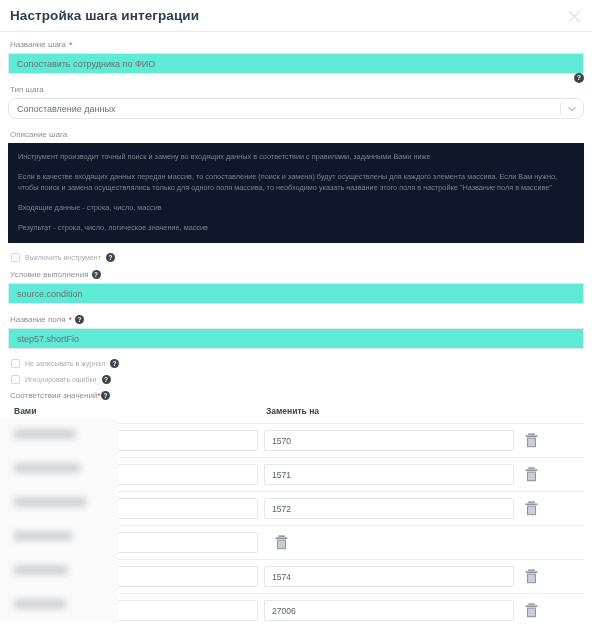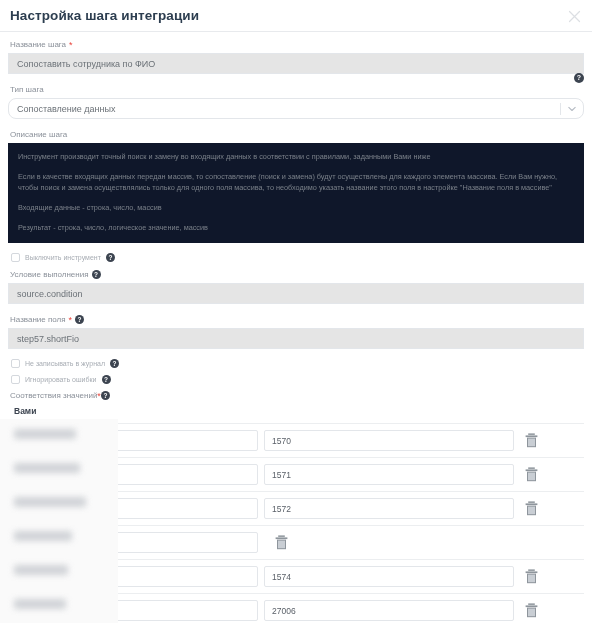--- a/index.html
+++ b/index.html
@@ -56,21 +56,21 @@
     align-items: center;
     gap: 3px;
   }
   .req { color: #e8453c; font-size: 9px; line-height: 8px; }
 
   .text-input {
     width: 100%;
     height: 21px;
     border: 1px solid #e3e6ea;
     border-radius: 0;
-    background: #e5e5e5;
+    background: #5eead4;
     font-size: 9px;
     color: #6b7177;
     padding: 0 8px;
     font-family: "Liberation Sans", sans-serif;
     outline: none;
     display: flex;
     align-items: center;
   }
   .field-block { margin-bottom: 10px; }
 
@@ -329,20 +329,21 @@
     </div>
 
     <div class="map-label">
       <span>Соответствия значений</span>
       <span class="req">*</span>
       <span class="help-icon">?</span>
     </div>
 
     <div class="table-head">
       <div class="col-find">Вами</div>
+      <div class="col-replace">Заменить на</div>
     </div>
 
     <div id="mapping-rows">
         <div class="map-row">
           <div class="cell-find">
             <div class="row-input"></div>
           </div>
           <div class="cell-replace">
             <div class="row-input">1570</div>
           </div>

